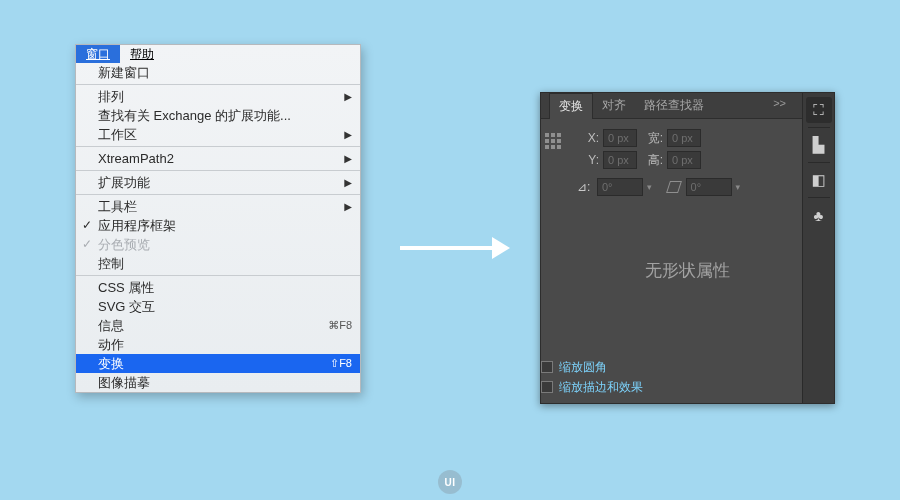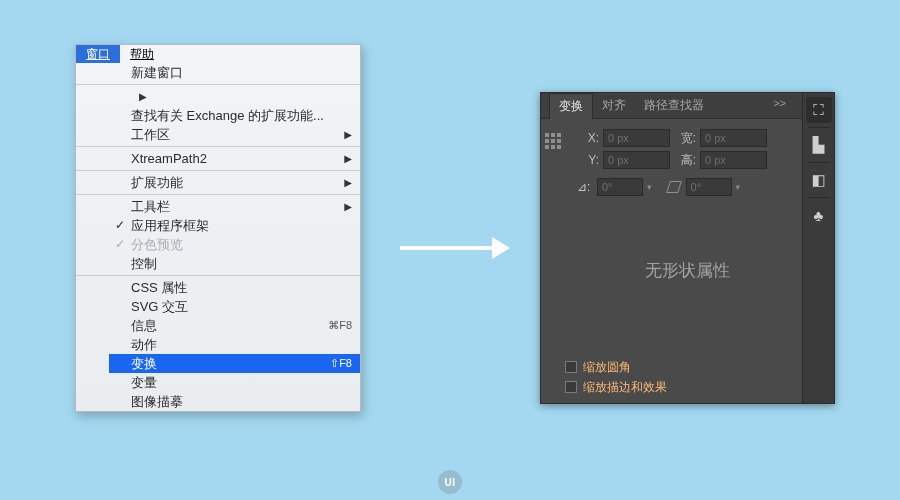--- a/index.html
+++ b/index.html
@@ -40,21 +40,20 @@
     background: #c8ccd0;
     margin: 2px 0;
   }
   .menu-item {
     display: flex;
     align-items: center;
     height: 19px;
     padding: 0 8px 0 22px;
     color: #2b2b2b;
     position: relative;
-    margin-left: 33px;
   }
   .menu-item.selected {
     background: #1a66f0;
     color: #fff;
   }
   .menu-item.disabled { color: #a9adb2; }
   .menu-item .check {
     position: absolute; left: 6px; top: 2px;
     font-size: 12px;
   }
@@ -131,21 +130,21 @@
     display: grid;
     grid-template-columns: repeat(3, 4px);
     grid-template-rows: repeat(3, 4px);
     gap: 2px;
   }
   .ref-grid > div { background: #8f8f8f; }
 
   .xy-row { display: flex; align-items: center; height: 22px; margin-left: 30px; }
   .xy-row .lbl { width: 22px; text-align: right; color: #bdbdbd; }
   .xy-row .val {
-    margin: 0 4px; width: 67px; height: 18px;
+    margin: 0 4px; width: 34px; height: 18px;
     background: #3a3a3a; border: 1px solid #2b2b2b;
     color: #6e6e6e; font-size: 11px; line-height: 16px; padding: 0 4px;
   }
   .link-icon {
     position: absolute; right: 12px; top: 16px;
     width: 18px; height: 22px;
     background: #2f2f2f; border: 1px solid #1e1e1e;
     color: #c2c2c2; font-size: 13px;
     display: flex; align-items: center; justify-content: center;
     border-radius: 3px;
@@ -170,22 +169,22 @@
 
   .center-msg {
     text-align: center;
     color: #a2a2a2;
     margin-top: 60px;
     font-size: 17px;
   }
 
   .cb-row {
     display: flex; align-items: center;
-    height: 20px; padding-left: 24px;
-    color: #fdba74;
+    height: 20px; padding-left: 0;
+    color: #7dd3fc;
   }
   .cb-row .box {
     width: 12px; height: 12px;
     border: 1px solid #7a7a7a;
     margin-right: 6px;
     background: #3a3a3a;
   }
   .cb-block {
     position: absolute; bottom: 6px; left: 0; right: 36px;
   }
@@ -228,20 +227,21 @@
     <div class="active">窗口</div>
     <div>帮助</div>
   </div>
 
   <div class="menu-item">
     <span class="label">新建窗口</span>
   </div>
   <div class="menu-divider"></div>
 
   <div class="menu-item">
+    <span class="label">排列</span>
     <span class="submenu-arrow">▶</span>
   </div>
   <div class="menu-item">
     <span class="label">查找有关 Exchange 的扩展功能...</span>
   </div>
   <div class="menu-item">
     <span class="label">工作区</span>
     <span class="submenu-arrow">▶</span>
   </div>
   <div class="menu-divider"></div>
@@ -284,23 +284,20 @@
   <div class="menu-item">
     <span class="label">信息</span>
     <span class="shortcut">⌘F8</span>
   </div>
   <div class="menu-item">
     <span class="label">动作</span>
   </div>
   <div class="menu-item selected">
     <span class="label">变换</span>
     <span class="shortcut">⇧F8</span>
-  </div>
-  <div class="menu-item">
-    <span class="label">变量</span>
   </div>
   <div class="menu-item">
     <span class="label">图像描摹</span>
   </div>
 </div>
 
 <div class="big-arrow">
   <div class="shaft"></div>
   <div class="head"></div>
 </div>

